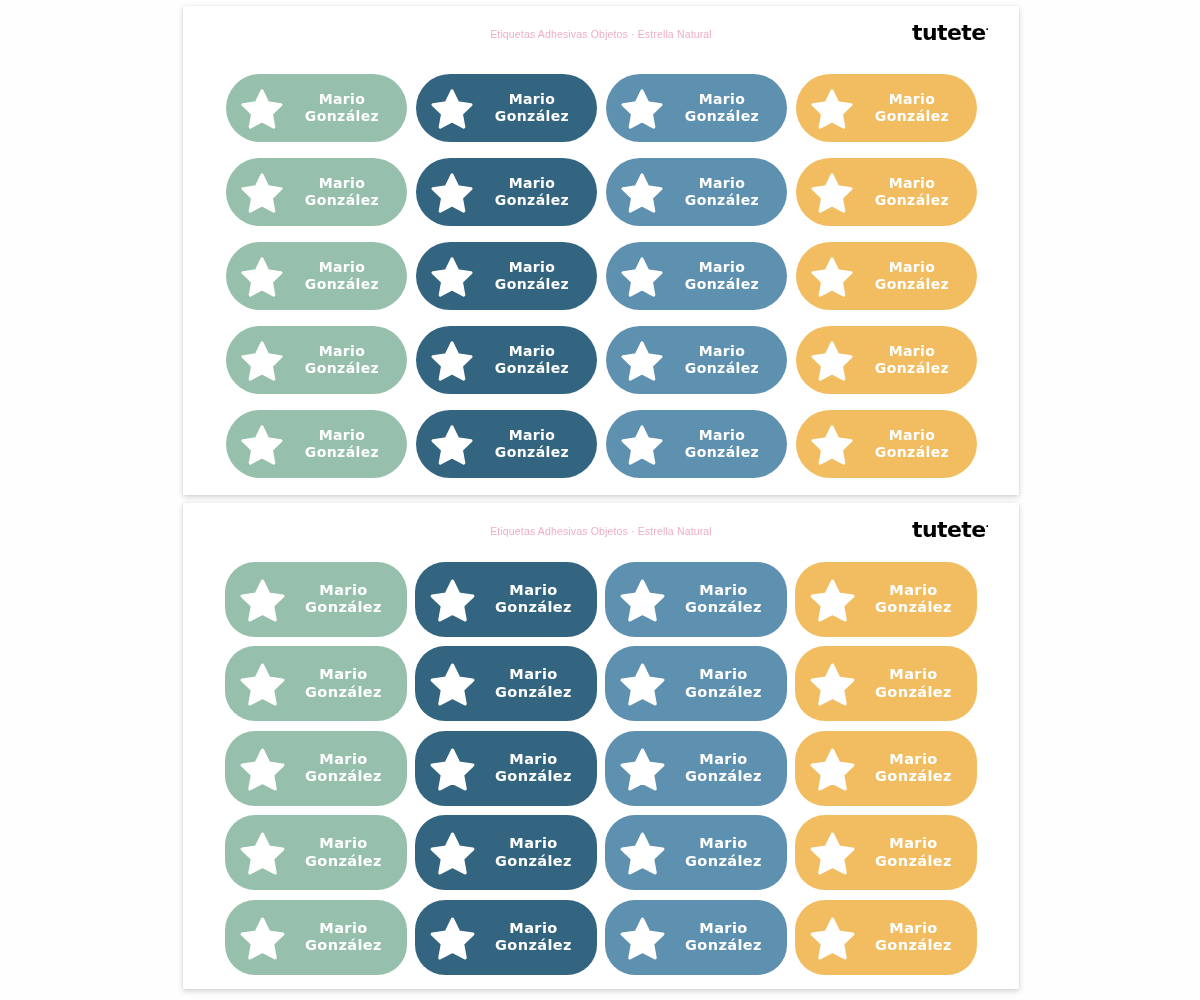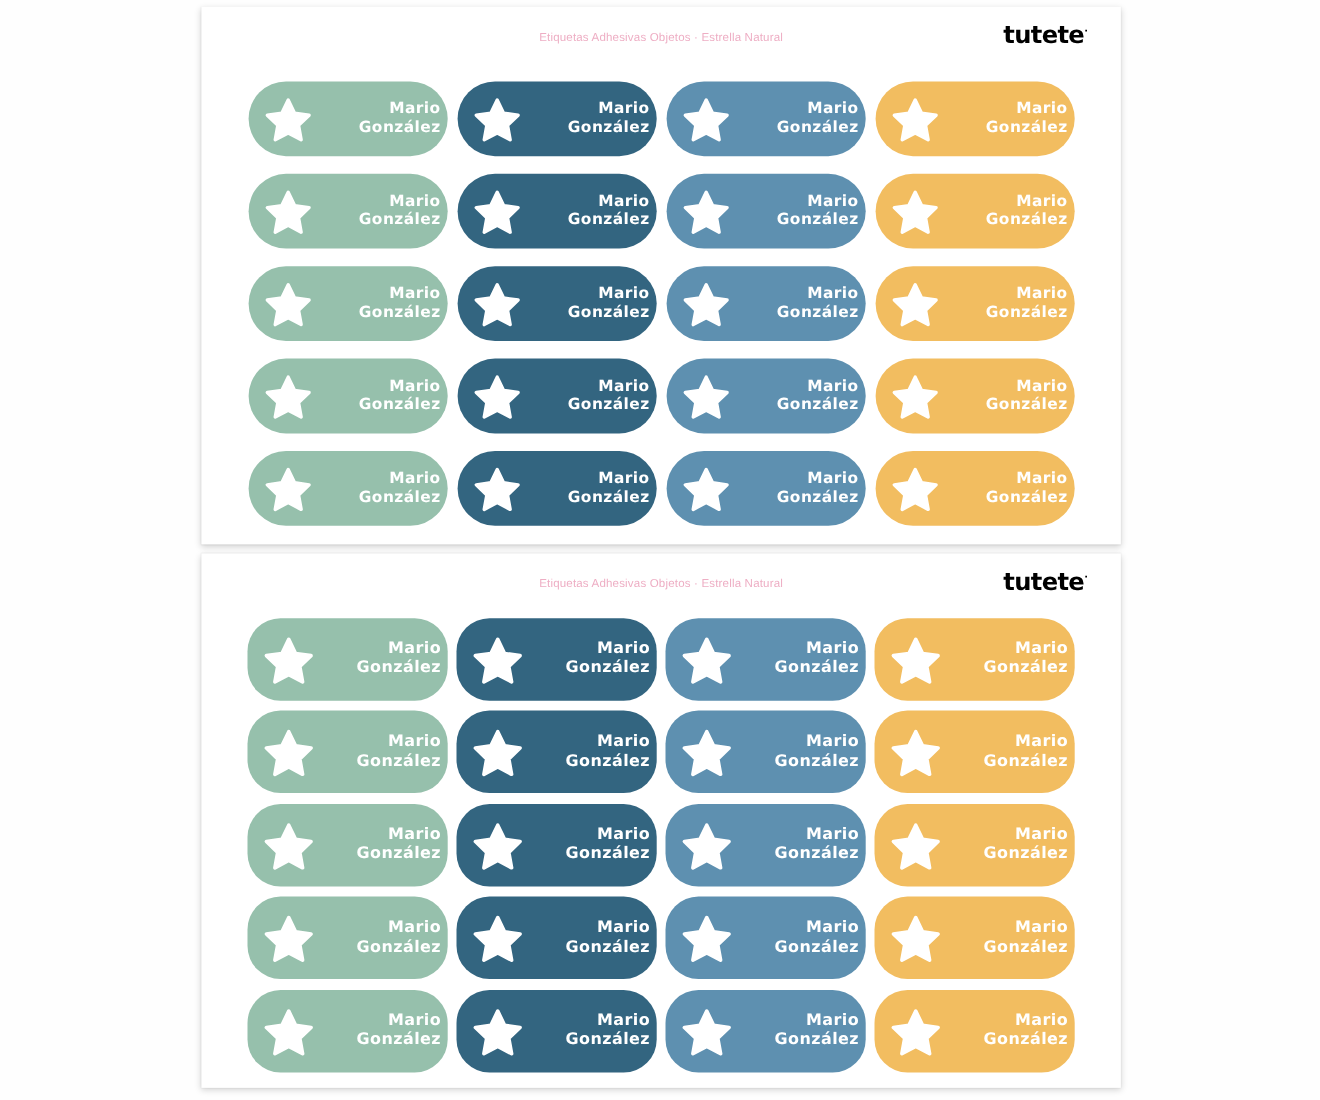--- a/index.html
+++ b/index.html
@@ -127,21 +127,21 @@
 
   .sticker-star {
     flex: 0 0 auto;
     display: block;
   }
   #grid-1 .sticker-star { width: 44px; height: 44px; }
   #grid-2 .sticker-star { width: 47px; height: 47px; }
 
   .sticker-text {
     flex: 1 1 auto;
-    text-align: right;
+    text-align: center;
     color: #ffffff;
     font-family: "DejaVu Sans", sans-serif;
     font-weight: bold;
     line-height: 1.22;
     letter-spacing: 0.4px;
     padding-right: 6px;
     white-space: nowrap;
   }
   #grid-1 .sticker-text { font-size: 14px; }
   #grid-2 .sticker-text { font-size: 14.5px; }

